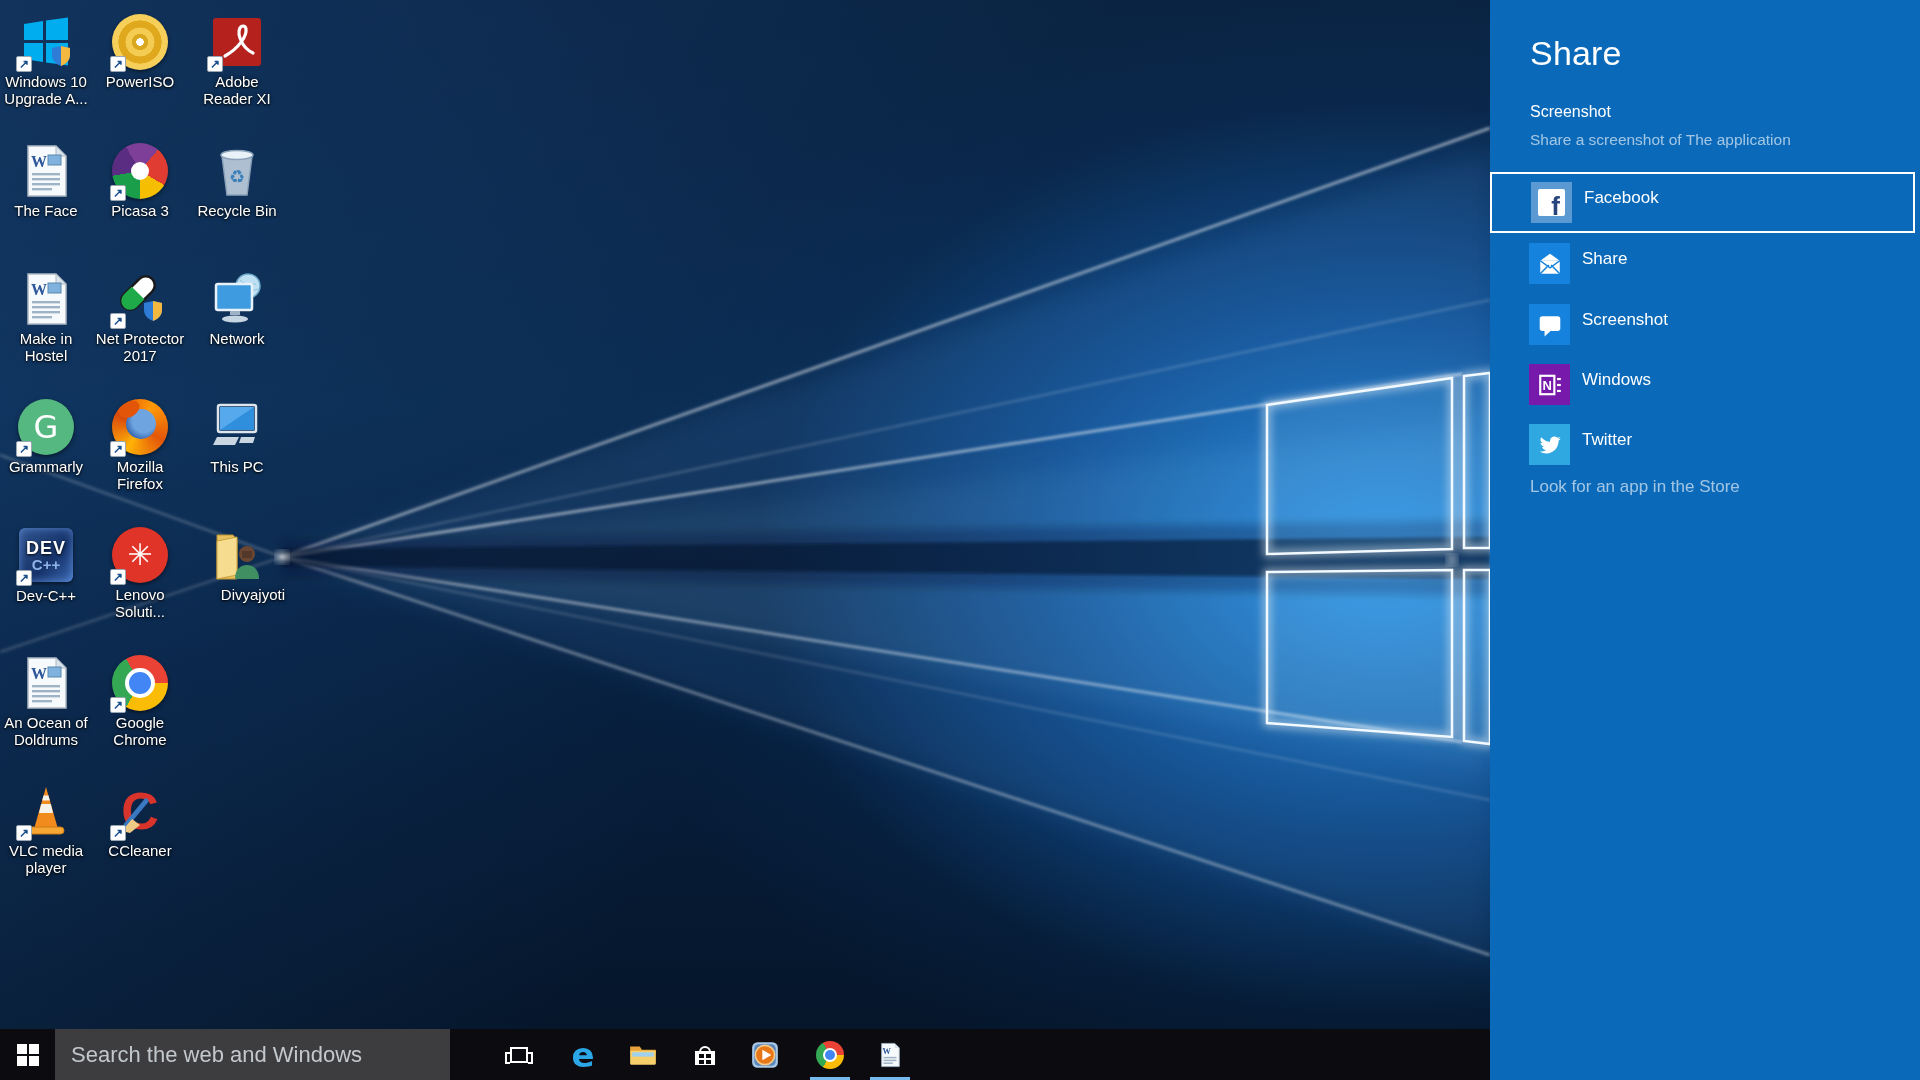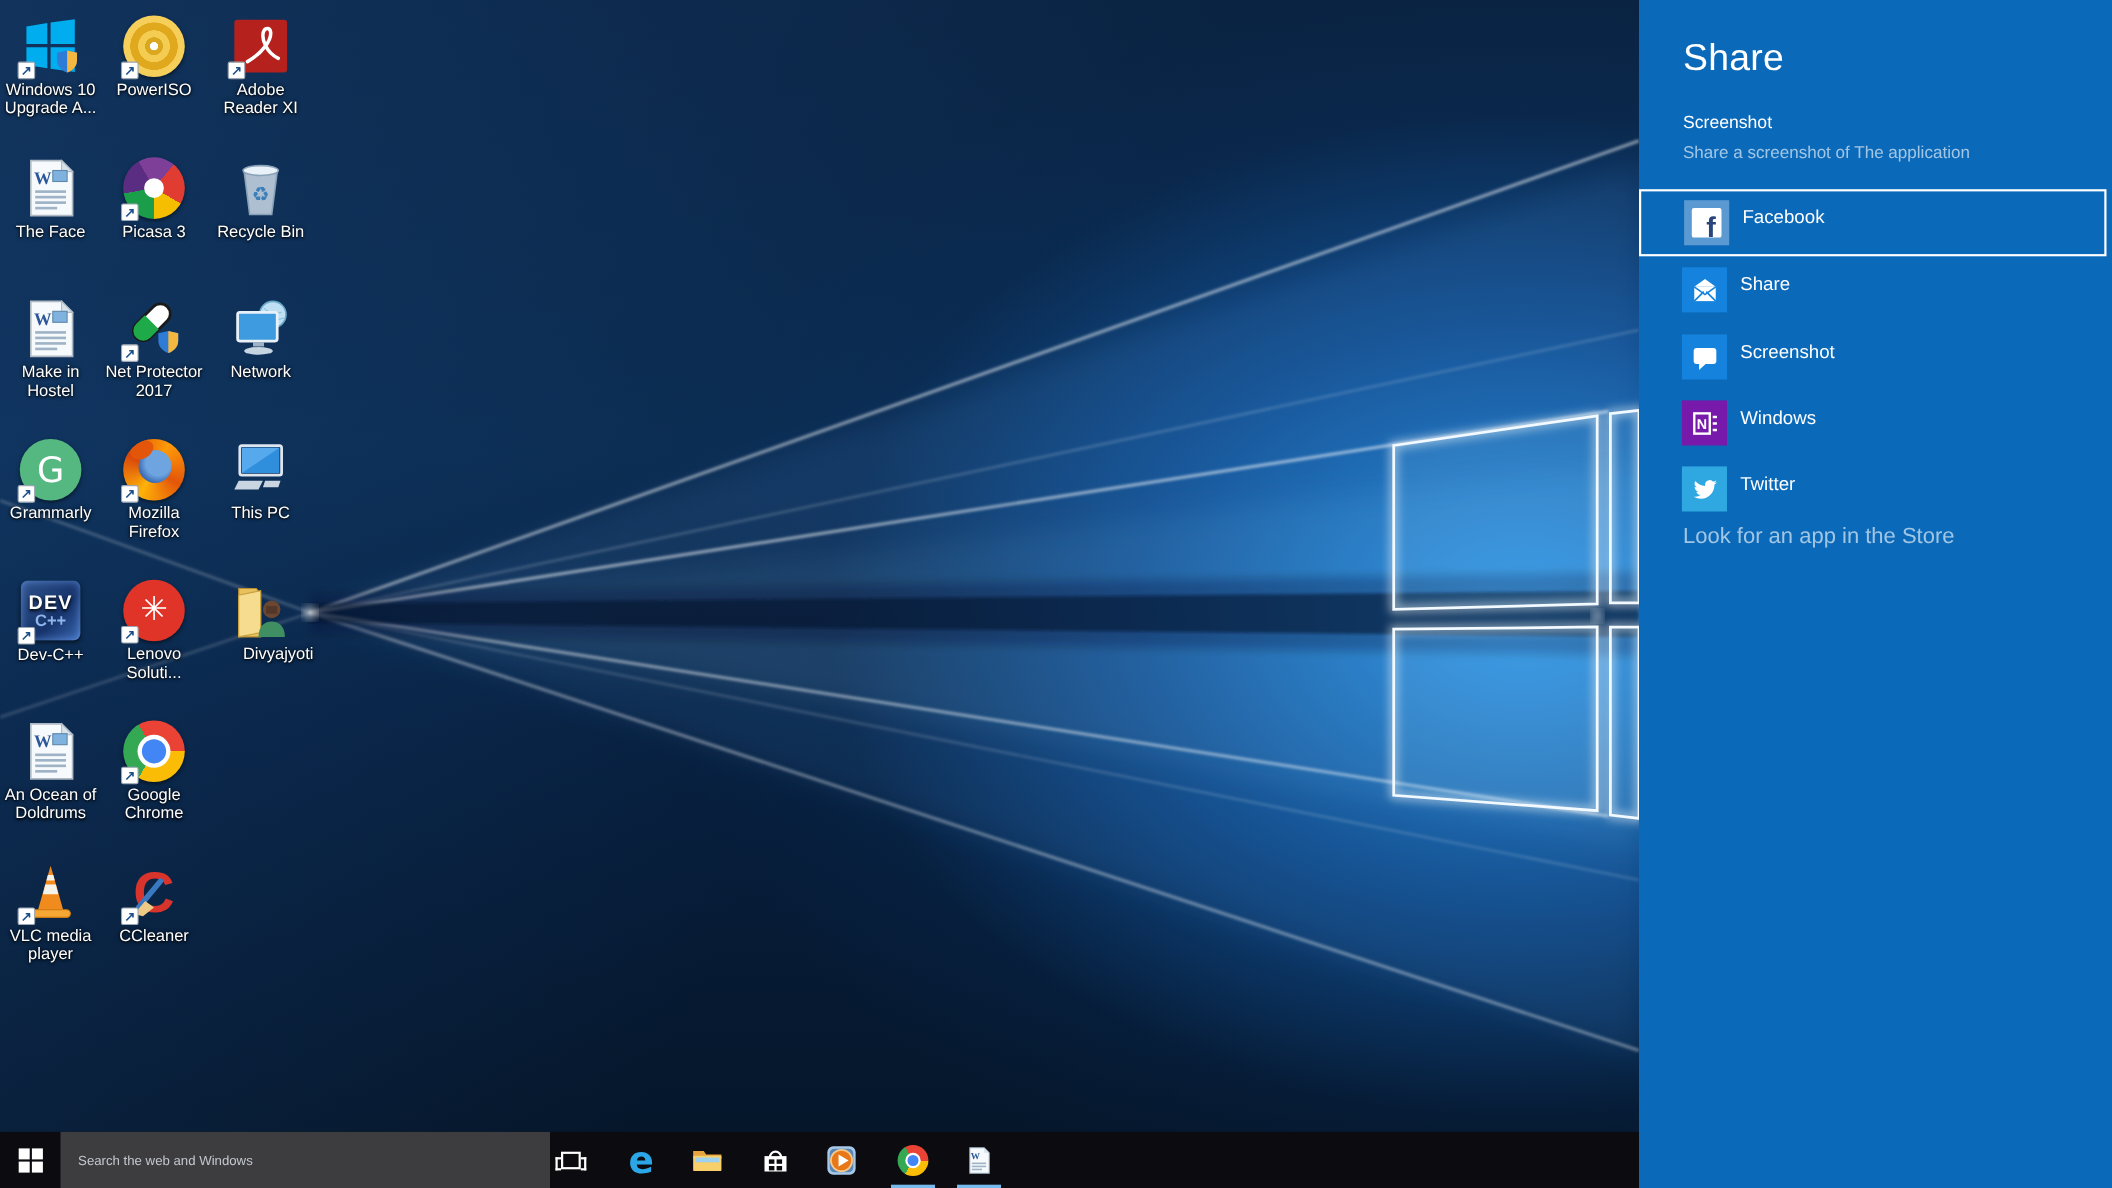--- a/index.html
+++ b/index.html
@@ -34,41 +34,41 @@
   #share-title { position:absolute; left:40px; top:34px; font-size:34px; font-weight:400; letter-spacing:.2px; }
   #share-item-title { position:absolute; left:40px; top:103px; font-size:16px; font-weight:500; }
   #share-item-desc { position:absolute; left:40px; top:131px; font-size:15.5px; color:rgba(255,255,255,.62); }
   .share-row { position:absolute; left:0; width:430px; height:61px; cursor:pointer; }
   .share-row.selected { width:425px; border:2px solid #ffffff; }
   .share-tile { position:absolute; left:39px; top:10px; width:41px; height:41px;
                 display:flex; align-items:center; justify-content:center; }
   .share-row.selected .share-tile { top:8px; }
   .share-label { position:absolute; left:92px; top:16px; font-size:17px; }
   .share-row.selected .share-label { top:14px; }
-  #store-link { position:absolute; left:40px; top:477px; font-size:20px;
+  #store-link { position:absolute; left:40px; top:477px; font-size:17px;
                 color:rgba(255,255,255,.62); cursor:pointer; }
 
   .tile-fb { background:rgba(210,226,244,.40); }
   .fb-inner { width:27px; height:27px; background:#fff; border-radius:2px; overflow:hidden;
               display:flex; justify-content:center; align-items:flex-end; }
   .fb-inner span { font-size:26px; font-weight:bold; color:#28457c; line-height:.78; margin-right:-8px; }
   .tile-accent { background:var(--accent-tile,#1583dd); }
   .tile-onenote { background:var(--onenote-tile,#7719aa); }
   .tile-twitter { background:var(--twitter-tile,#2fa7e0); }
 
   
   #taskbar { position:absolute; left:0; top:1029px; width:1920px; height:51px;
              background:var(--taskbar,#0c0c10); z-index:10; }
   #start-button { position:absolute; left:0; top:0; width:55px; height:51px; cursor:pointer;
                   display:flex; align-items:center; justify-content:center; }
   .win-flag { display:grid; grid-template-columns:10px 10px; grid-template-rows:10px 10px; gap:2px; }
   .win-flag i { background:#fff; }
-  #search-box { position:absolute; left:55px; top:0; width:445px; height:51px;
+  #search-box { position:absolute; left:55px; top:0; width:395px; height:51px;
                 background:var(--search-box,#3d3d40); border:none; outline:none;
-                padding:0 16px; font-size:12px; color:#e8e8e8;
+                padding:0 16px; font-size:22px; color:#e8e8e8;
                 font-family:"Liberation Sans", sans-serif; }
   #search-box::placeholder { color:#c3c8cd; opacity:1; }
   #taskview-button { position:absolute; left:497px; top:0; width:44px; height:51px; cursor:pointer;
                      display:flex; align-items:center; justify-content:center; }
   .tv-icon { position:relative; width:18px; height:16px; border:2px solid #fff; background:transparent; }
   .tv-icon:before, .tv-icon:after { content:""; position:absolute; top:3px; width:3px; height:8px; }
   .tv-icon:before { left:-7px; border-left:2px solid #fff; border-top:2px solid #fff; border-bottom:2px solid #fff; }
   .tv-icon:after  { right:-7px; border-right:2px solid #fff; border-top:2px solid #fff; border-bottom:2px solid #fff; }
   .task-app { position:absolute; top:0; width:44px; height:51px; cursor:pointer;
               display:flex; align-items:center; justify-content:center; }

